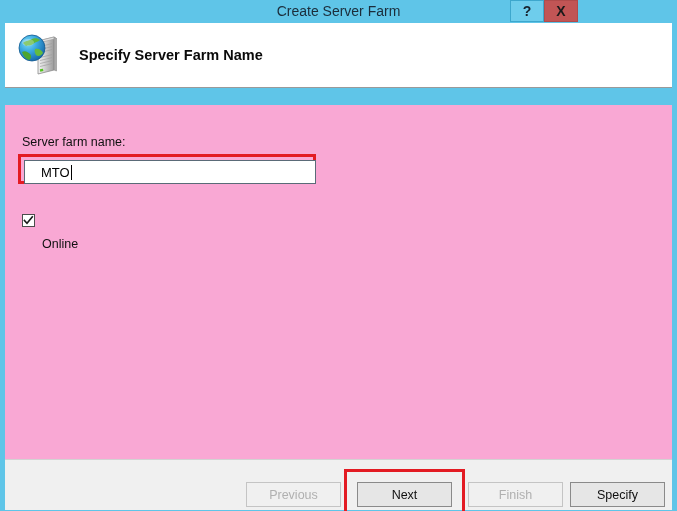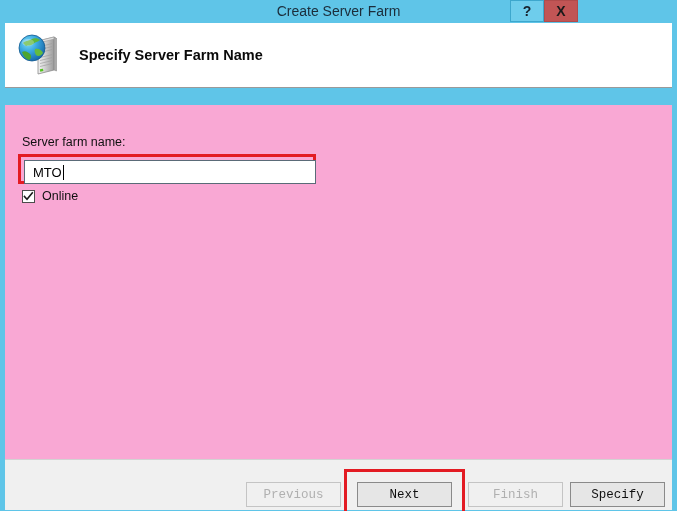--- a/index.html
+++ b/index.html
@@ -132,21 +132,21 @@
     position: absolute;
     left: 3px;
     top: 3px;
     width: 292px;
     height: 24px;
     background: #ffffff;
     border: 1px solid #5a6b78;
     box-sizing: border-box;
     display: flex;
     align-items: center;
-    padding-left: 8px;
+    padding-left: 16px;
   }
   .farm-input-value {
     font-size: 13px;
     color: #000000;
     white-space: nowrap;
   }
   .caret {
     display: inline-block;
     width: 1px;
     height: 15px;
@@ -172,33 +172,33 @@
   }
   .checkbox-box svg {
     position: absolute;
     left: 0; top: 0;
   }
   .checkbox-label {
     margin-left: 7px;
     font-size: 12.5px;
     color: #111111;
     white-space: nowrap;
+    margin-top: 48px;
   }
 
   
   .footer {
     position: absolute;
     left: 5px;
     top: 459px;
     width: 667px;
     height: 51px;
     background: #f0f0f0;
     border-top: 1px solid #d2d2d2;
     box-sizing: border-box;
-    font-family: Liberation Mono, monospace;
   }
   .btn-row {
     position: absolute;
     right: 7px;
     top: 9px;
     display: flex;
     align-items: center;
   }
   .dlg-btn {
     width: 95px;

